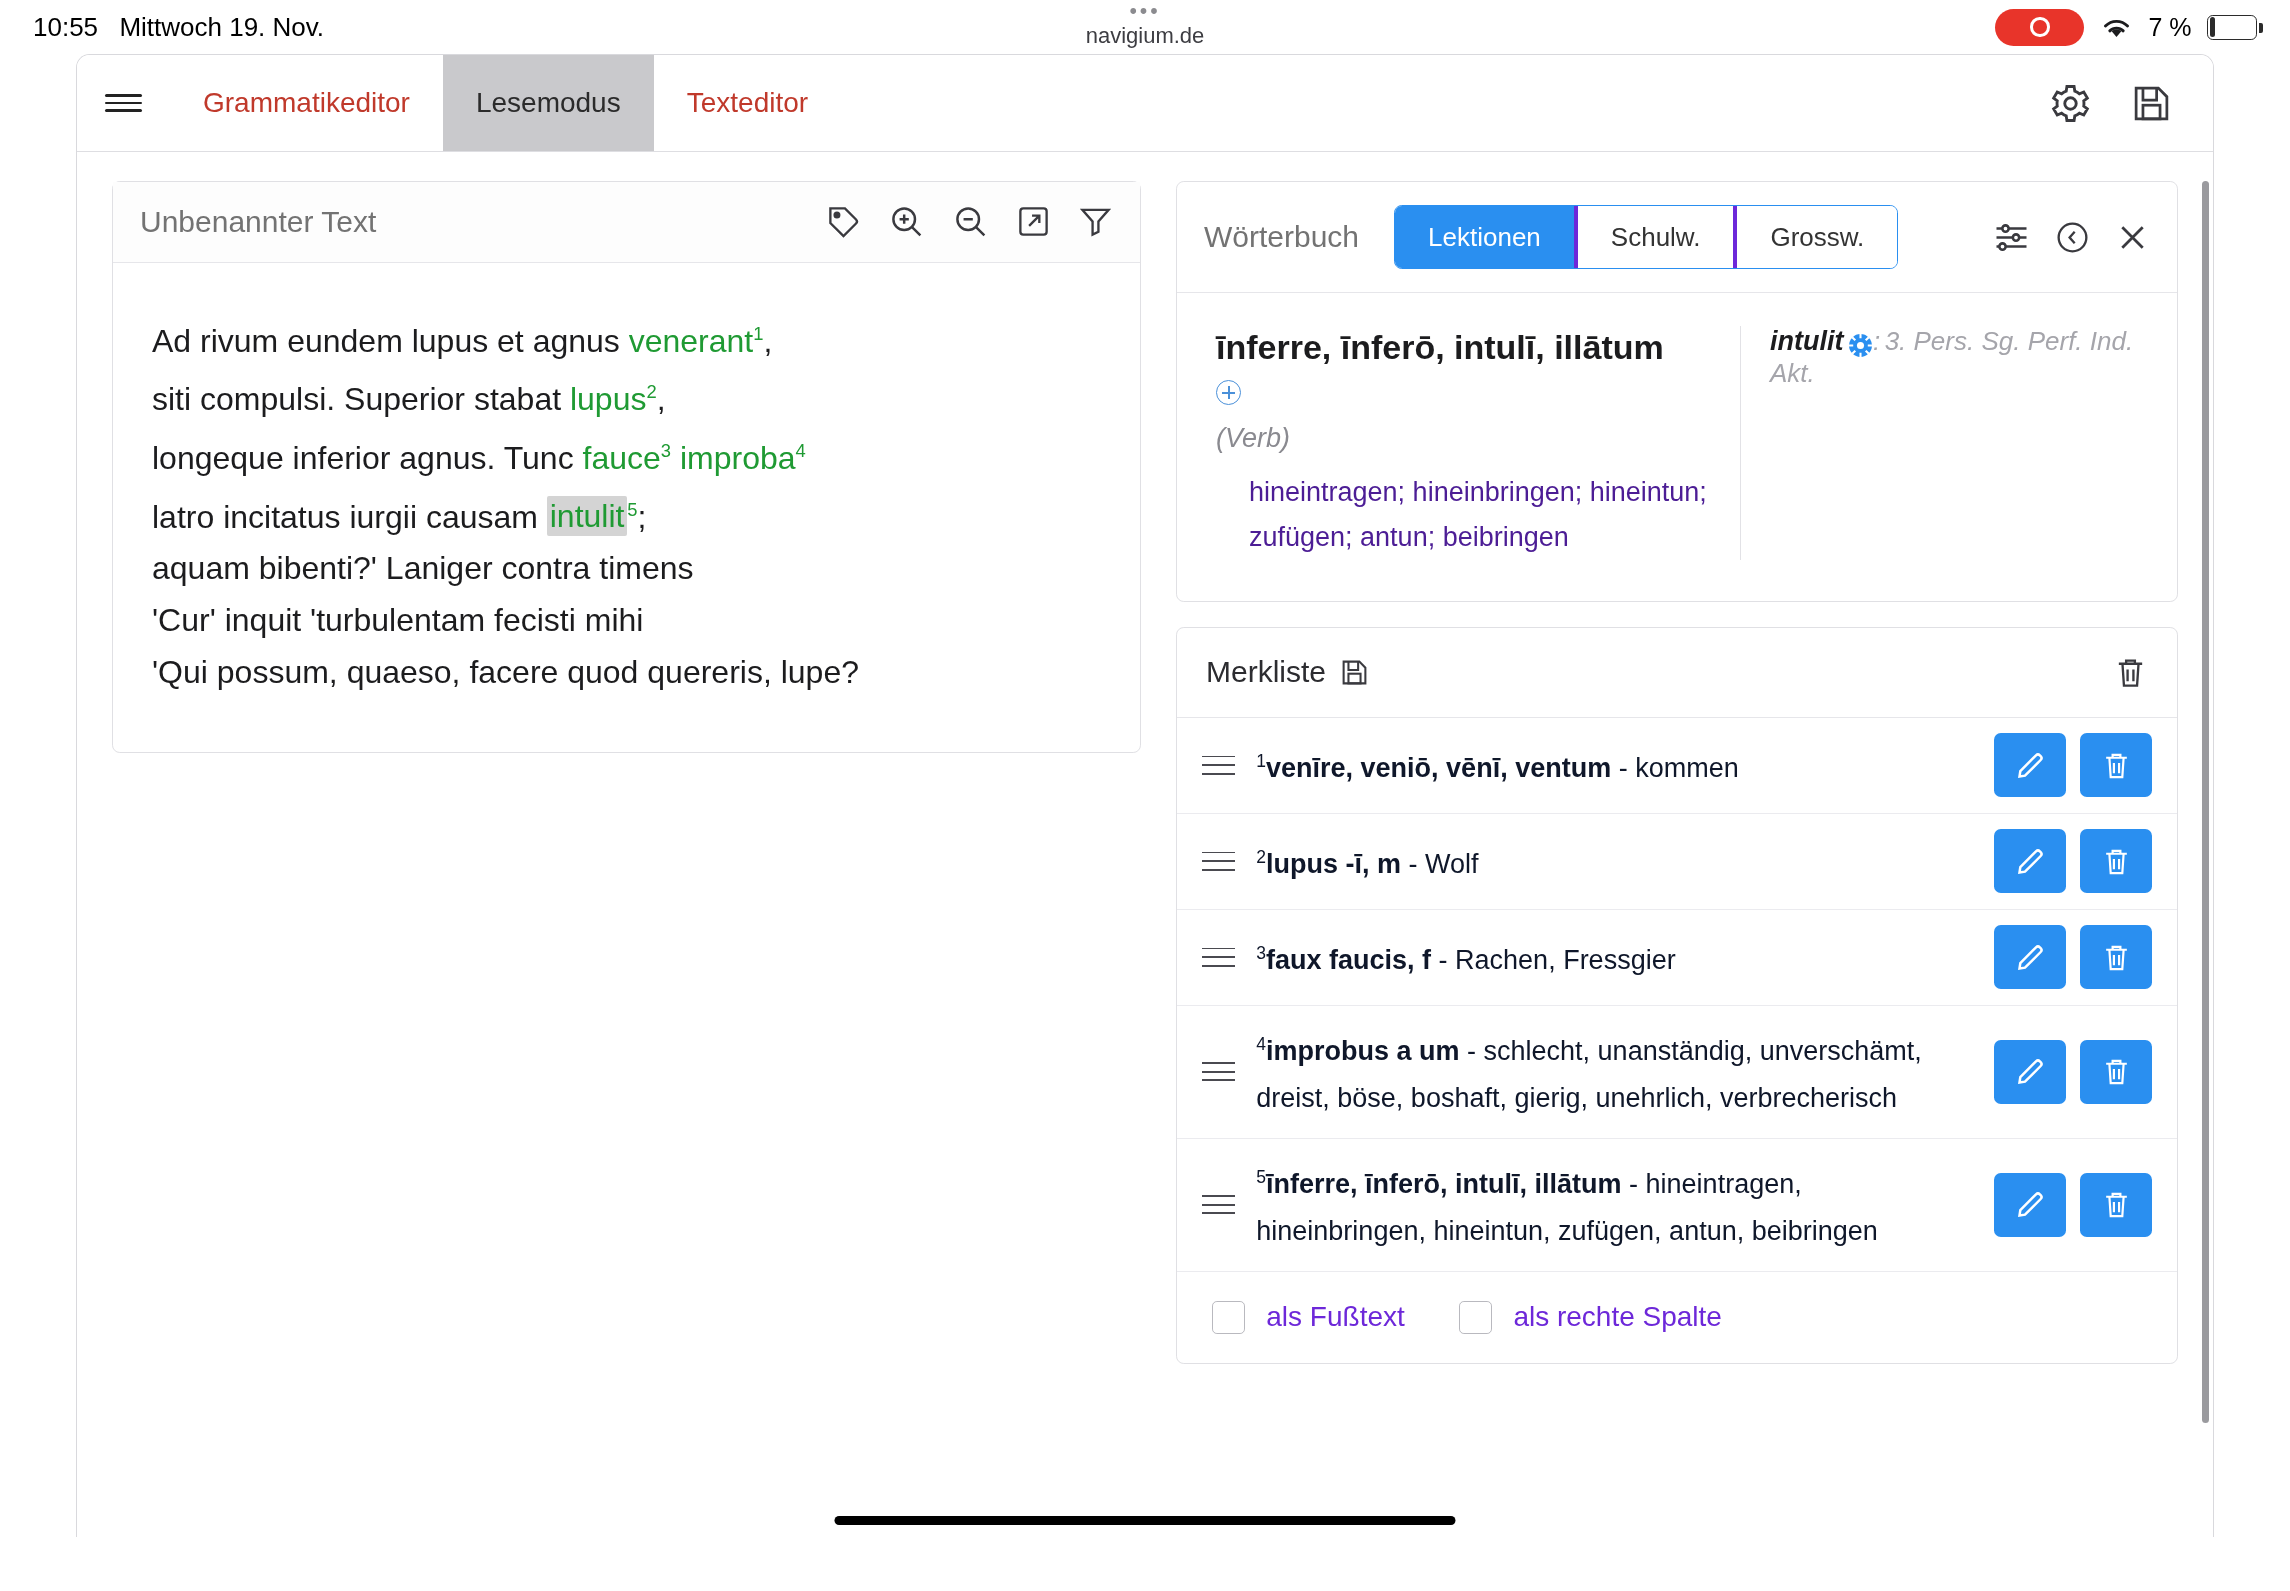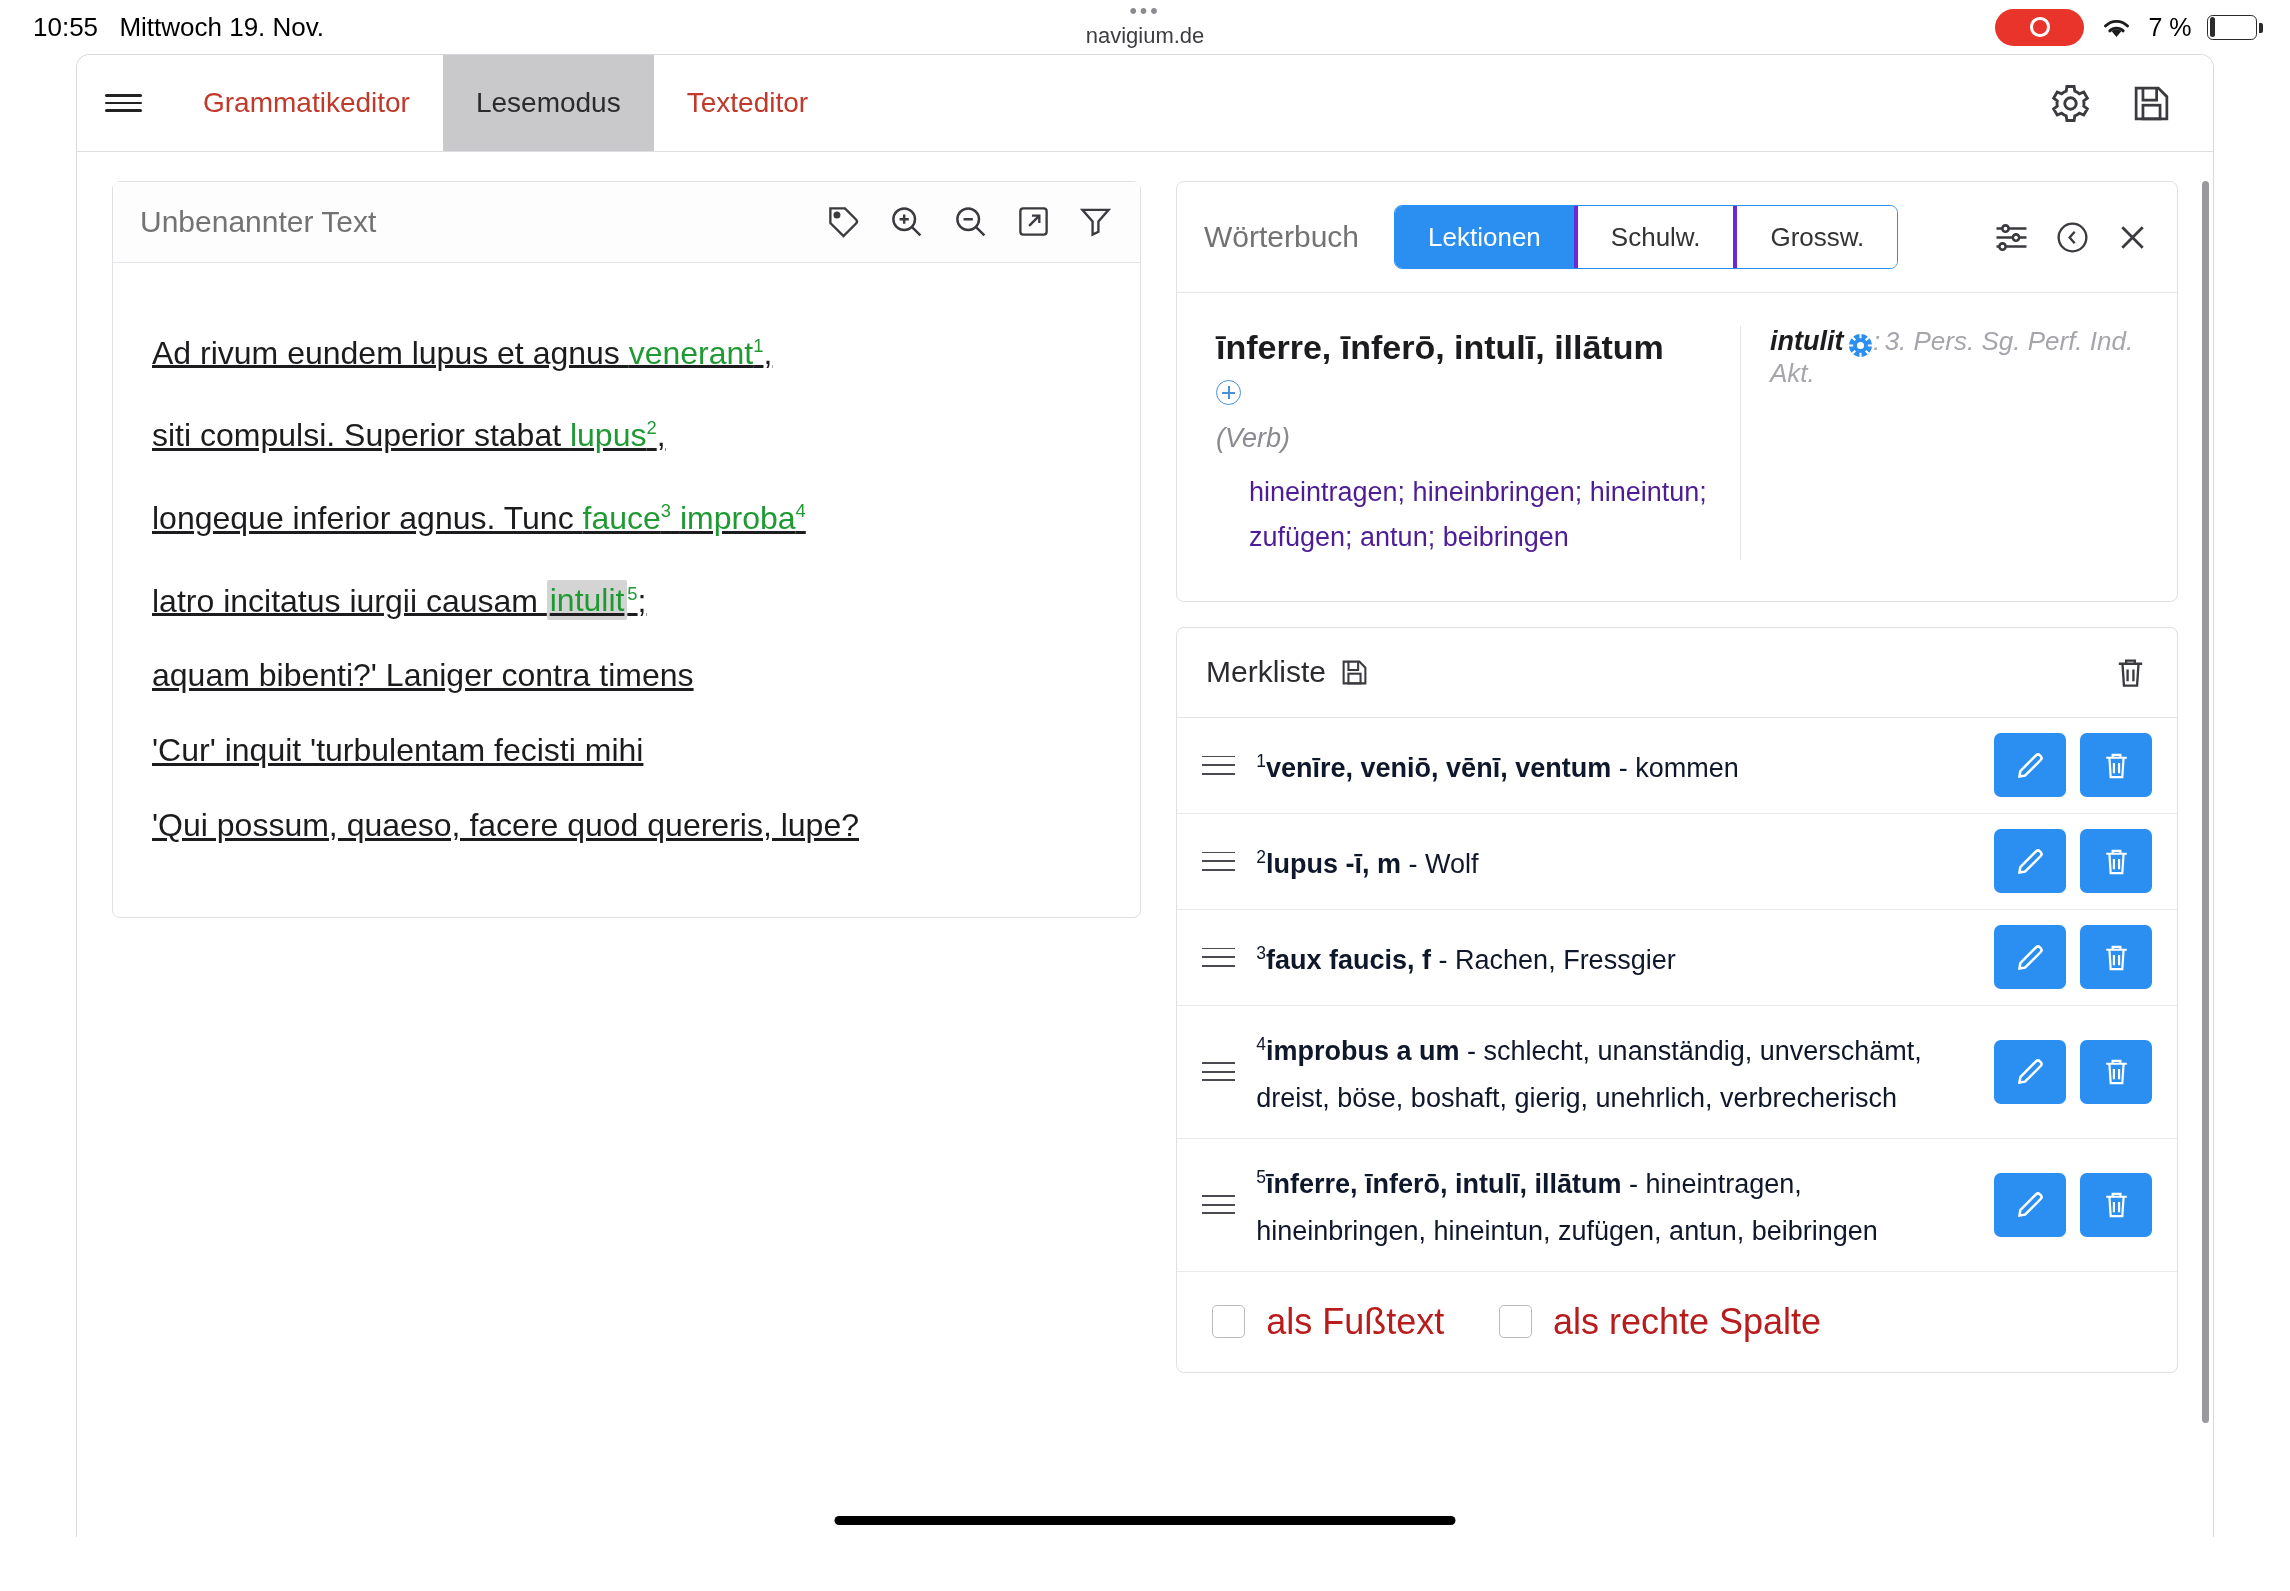--- a/index.html
+++ b/index.html
@@ -100,23 +100,22 @@
     padding: 21.3px 27px;
     border-bottom: 1px solid #e6e6ea;
     background: #fdfdfd;
   }
   .card-title { font-size: 30px; color: #737373; }
   .head-icons { margin-left: auto; display: flex; align-items: center; gap: 27px; }
 
   
   .textbody { padding: 45px 39px 54px 39px; }
   .tline {
-    font-size: 32px; line-height: 75px; color: #1c1c1e;
+    font-size: 32px; line-height: 52px; color: #1c1c1e;
     white-space: nowrap;
-    text-decoration: underline;
   }
   .vocab { color: #1f9a33; }
   .vocab.hl { background: #d4d4d4; color: #1f9a33; padding: 1.9px 2.9px; border-radius: 1.9px; }
   sup { font-size: 18.4px; vertical-align: super; }
 
   
   .dict-head { display: flex; align-items: center; padding: 23px 27px; border-bottom: 1px solid #e6e6ea; }
   .seg {
     display: flex; margin-left: 35px; border-radius: 7.8px; overflow: hidden;
     border: 1px solid #2a8ff0;
@@ -160,21 +159,21 @@
   .entry { flex: 1; font-size: 27px; line-height: 47px; color: #0f172a; }
   .entry b { font-weight: bold; }
   .entry sup { font-size: 17.5px; }
   .row-btns { display: flex; gap: 13.6px; flex: none; }
   .sq-btn {
     width: 72px; height: 64px; background: #2a8ff0; border-radius: 6.8px;
     display: flex; align-items: center; justify-content: center; cursor: pointer;
   }
   .checks { display: flex; align-items: center; gap: 21.3px; padding: 29px 35px; }
   .cbox { width: 33px; height: 33px; border: 1.9px solid #b9b9bf; border-radius: 4.9px; background: #fff; cursor: pointer; }
-  .clabel { font-size: 36px; color: #b91c1c; margin-right: 33px; }
+  .clabel { font-size: 28px; color: #6d28d9; margin-right: 33px; }
 
   
   .pagescroll {
     position: absolute; right: 3.9px; top: 126px; width: 6.8px; height: 1242px;
     background: #9a9a9e; border-radius: 3.9px;
   }
   .homebar {
     position: absolute; bottom: 11.6px; left: 50%; transform: translateX(-50%);
     width: 621px; height: 9.7px; background: #000; border-radius: 5.8px;
   }

